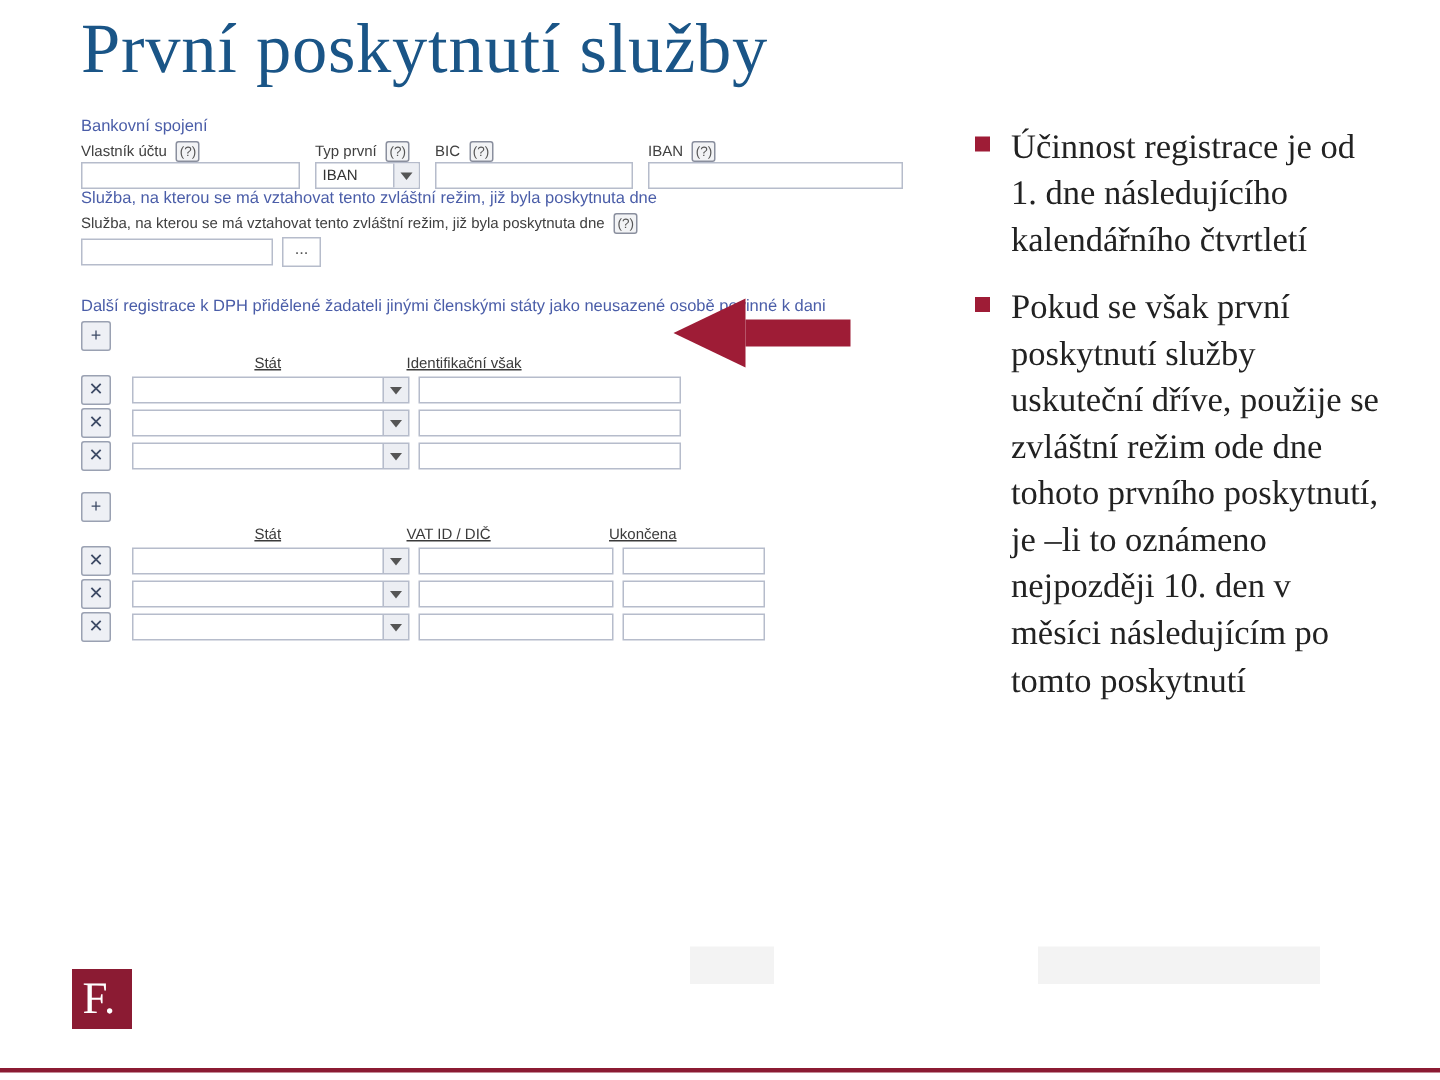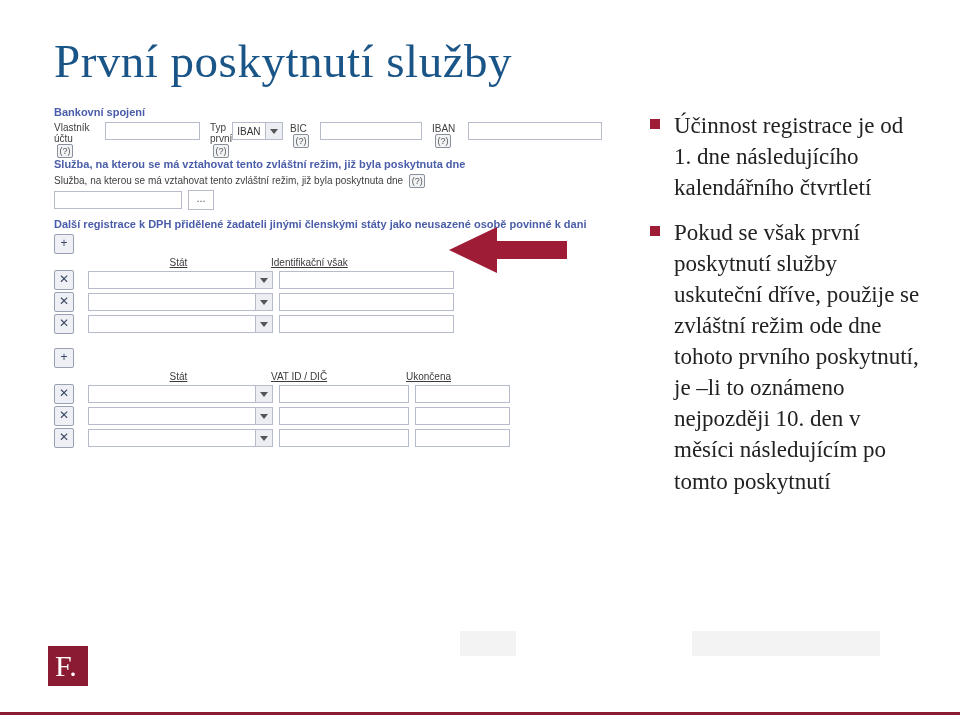--- a/index.html
+++ b/index.html
@@ -9,21 +9,21 @@
     height: 720px;
     font-family: "Segoe UI", Tahoma, Arial, sans-serif;
     background: #fff;
     color: #222;
   }
   .slide {
     position: relative;
     width: 960px;
     height: 720px;
     box-sizing: border-box;
-    padding: 34px 40px 0 54px;
+    padding: 6px 40px 0 54px;
   }
   h1.title {
     font-family: "Times New Roman", serif;
     font-weight: 400;
     font-size: 47px;
     color: #1a5587;
     margin: 0 0 18px 0;
     letter-spacing: .5px;
   }
   .content {
@@ -51,21 +51,21 @@
   ul.b > li::before {
     content: "";
     position: absolute;
     left: 0; top: 9px;
     width: 10px; height: 10px;
     background: #9e1c36;
   }
   
   .section-label {
     color: #4a5da8;
-    font-weight: bold;
+    font-weight: normal;
     font-size: 11px;
   }
   .field-label {
     color: #404040;
     font-size: 10px;
     display: inline-block;
   }
   .q {
     display: inline-block;
     width: 14px; height: 12px;
@@ -104,21 +104,21 @@
   }
   .dd .ar::after {
     content: "";
     position: absolute;
     left: 4px; top: 6px;
     border-left: 4px solid transparent;
     border-right: 4px solid transparent;
     border-top: 5px solid #555;
   }
   .row { display: flex; gap: 10px; margin-top: 2px; }
-  .col { display: flex; flex-direction: row; }
+  .col { display: flex; flex-direction: column; }
   .mt4 { margin-top: 4px; }
   .arrow {
     position: absolute;
     left: 395px;
     top: 121px;
     width: 118px;
     height: 46px;
   }
   .arrow-body {
     position: absolute;
@@ -260,21 +260,21 @@
           <span class="tbox" style="width:128px"></span>
           <span class="dots-btn">...</span>
         </div>
       </div>
 
       <div class="arrow">
         <div class="arrow-head"></div>
         <div class="arrow-body"></div>
       </div>
 
-      <div style="margin-top:8px">
+      <div style="margin-top:20px">
         <div class="section-label">Další registrace k DPH přidělené žadateli jinými členskými státy jako neusazené osobě povinné k dani</div>
         <div class="mt4"><span class="iconbtn">+</span></div>
         <div class="table-hdr">
           <div style="width:32px"></div>
           <div class="cell" style="width:185px;text-align:center">Stát</div>
           <div class="cell" style="width:180px">Identifikační však</div>
         </div>
         <div class="table-row">
           <span class="iconbtn" style="margin-right:14px">✕</span>
           <span class="dd" style="width:185px;margin-right:6px">

